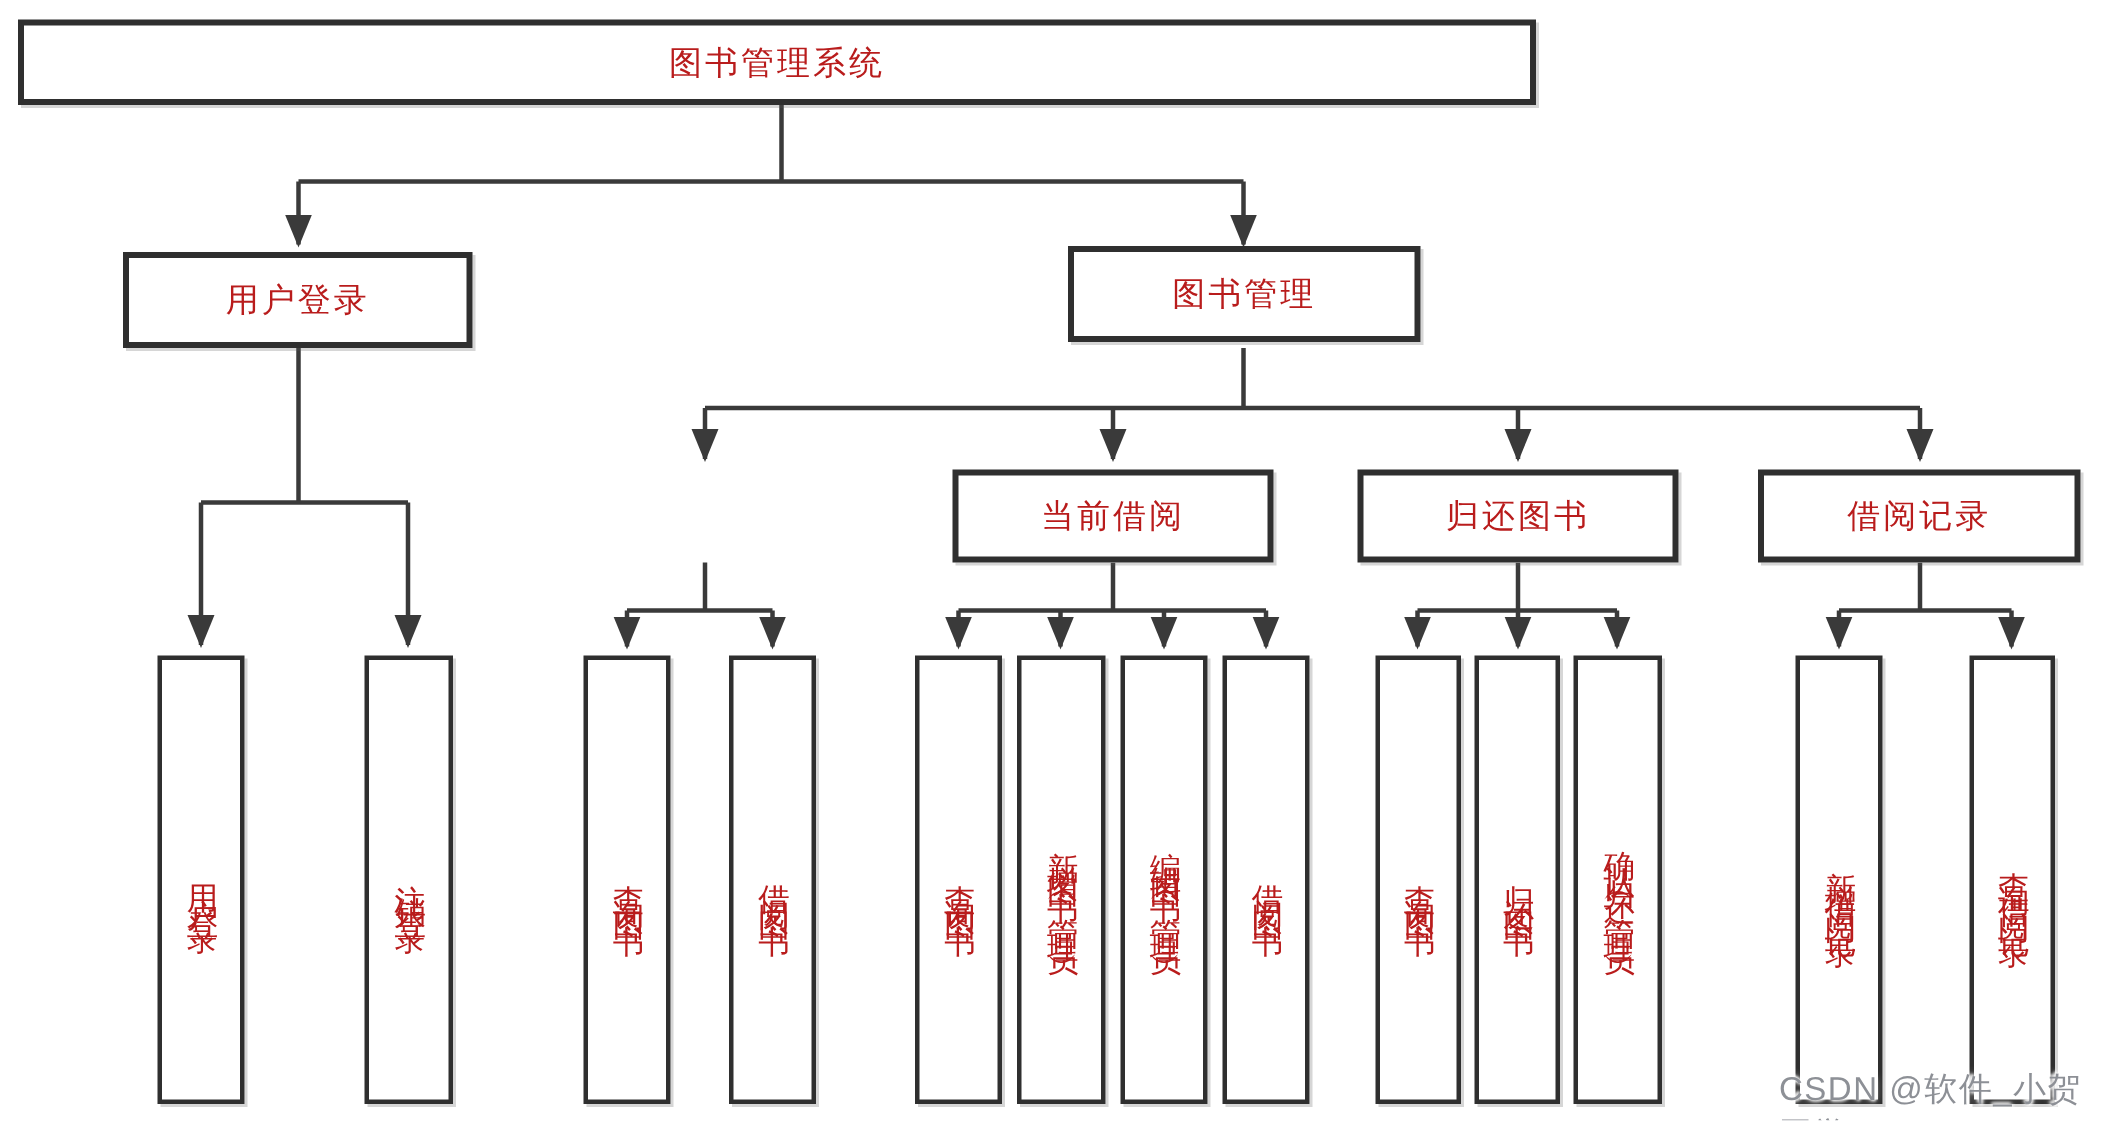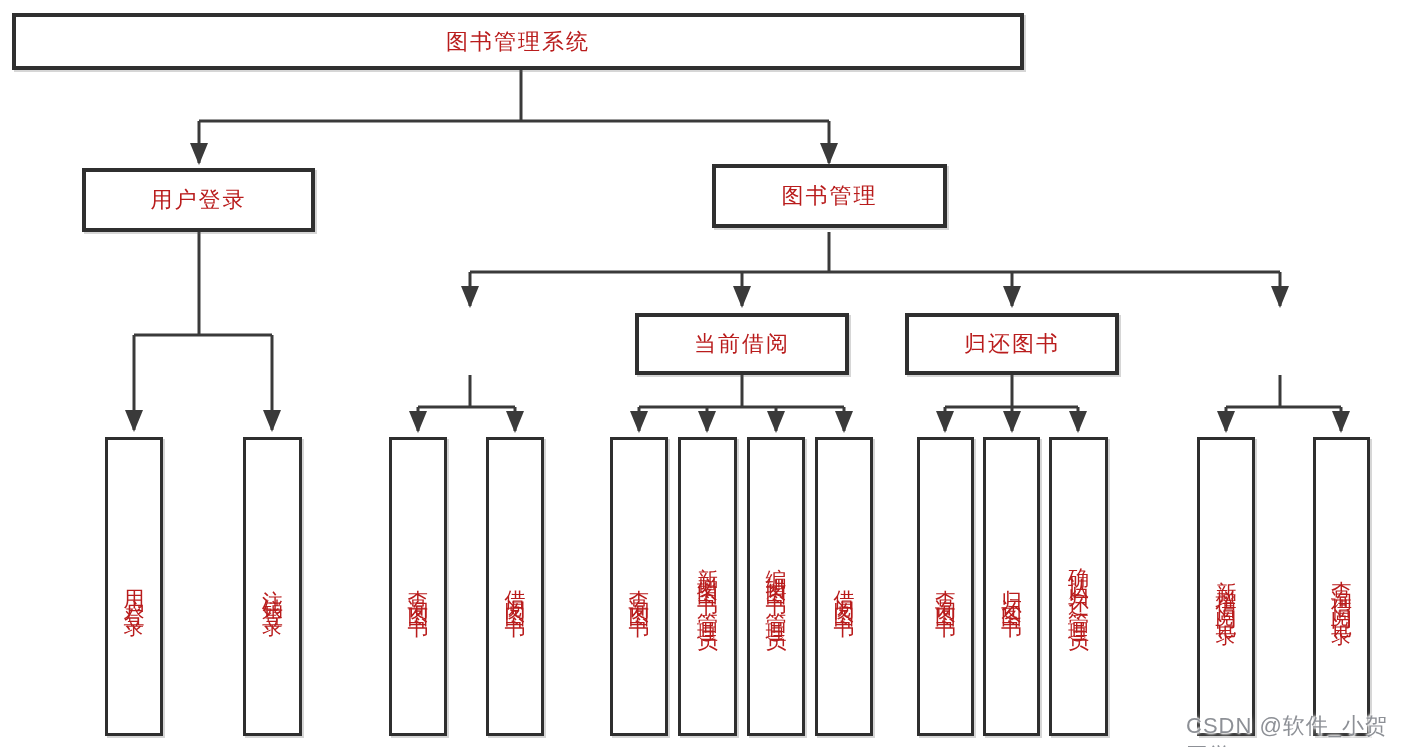--- a/index.html
+++ b/index.html
@@ -128,20 +128,21 @@
     </g>
   </svg>
 
   <div class="box" style="left:12px; top:13px; width:1012px; height:57px;">图书管理系统</div>
 
   <div class="box" style="left:82px; top:168px; width:233px; height:64px;">用户登录</div>
   <div class="box" style="left:712px; top:164px; width:235px; height:64px;">图书管理</div>
 
   <div class="box" style="left:635px; top:313px; width:214px; height:62px;">当前借阅</div>
   <div class="box" style="left:905px; top:313px; width:214px; height:62px;">归还图书</div>
+  <div class="box" style="left:1172px; top:313px; width:215px; height:62px;">借阅记录</div>
 
   <div class="box vbox" style="left:105px; width:58px;">用户登录</div>
   <div class="box vbox" style="left:243px; width:59px;">注销登录</div>
 
   <div class="box vbox" style="left:389px; width:58px;">查询图书</div>
   <div class="box vbox" style="left:486px; width:58px;">借阅图书</div>
 
   <div class="box vbox" style="left:610px; width:58px;">查询图书</div>
   <div class="box vbox" style="left:678px; width:59px;">新增图书（管理员）</div>
   <div class="box vbox" style="left:747px; width:58px;">编辑图书（管理员）</div>

